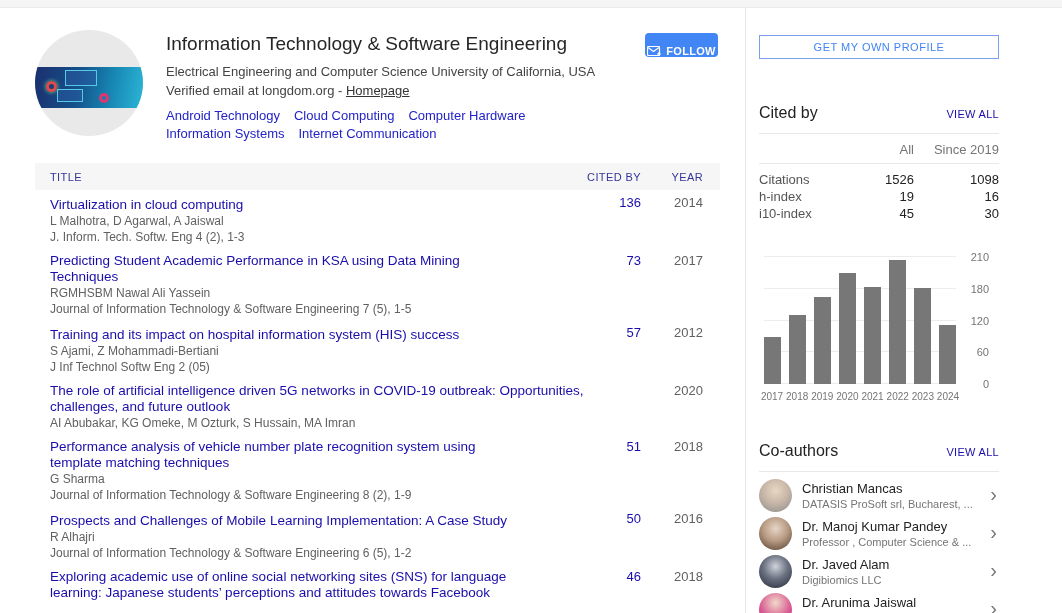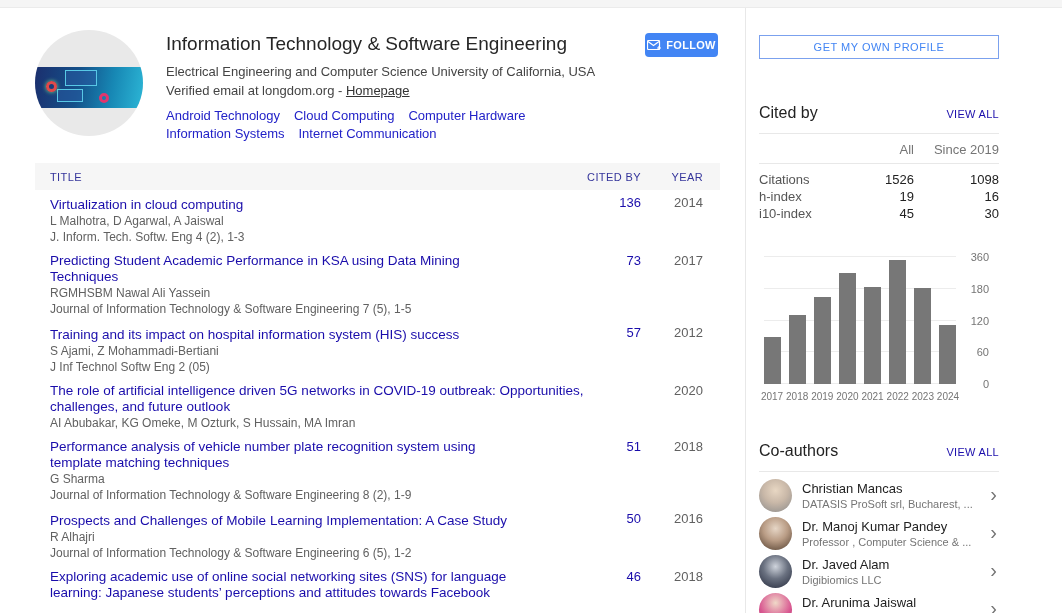--- a/index.html
+++ b/index.html
@@ -34,21 +34,21 @@
   .profile-name { font-size:19px; font-weight:400; color:#262626; }
   .profile-affil { font-size:13px; color:#444; margin-top:9px; }
   .profile-verified { font-size:13px; color:#444; margin-top:4px; }
   .homepage-link { color:#333; text-decoration:underline; }
   .interests { margin-top:8px; width:470px; line-height:17px; }
   .interest-link { font-size:13px; color:#2222c8; margin-right:14px; display:inline-block; }
 
   .follow-btn { position:absolute; left:610px; top:3px; width:73px; height:24px;
     background:#4285f4; border:none; border-radius:4px; color:#fff;
     font-size:11px; font-weight:bold; font-family:"Liberation Sans",sans-serif;
-    display:flex; align-items:center; justify-content:center; gap:5px;
+    display:flex; align-items:flex-end; justify-content:center; gap:5px;
     cursor:pointer; letter-spacing:.3px; }
   .follow-btn svg { display:block; }
 
   
   .works { position:absolute; left:35px; top:163px; width:685px; }
   .works-header { height:27px; background:#f6f6f6; display:flex; align-items:center;
     font-size:11px; color:#34349b; letter-spacing:.4px; }
   .col-title   { flex:1; padding-left:15px; }
   .col-cited   { width:105px; text-align:right; }
   .col-year    { width:62px; text-align:right; margin-right:17px; }
@@ -221,21 +221,21 @@
             <span class="stats-since">30</span>
           </div>
         </div>
     </div>
 
     <div class="chart" id="chart">
         <span class="ytick" style="bottom: 18px;">0</span>
         <span class="ytick" style="bottom: 49.75px; padding-left: 44px;">60</span>
         <span class="ytick" style="bottom: 81.5px;">120</span>
         <span class="ytick" style="bottom: 113.25px;">180</span>
-        <span class="ytick" style="bottom: 145px;">360</span>
+        <span class="ytick" style="bottom: 145px;">210</span>
         <div class="plot">
           <div class="gridline" style="bottom: 0px;"></div>
           <div class="gridline" style="bottom: 31.75px;"></div>
           <div class="gridline" style="bottom: 63.5px;"></div>
           <div class="gridline" style="bottom: 95.25px;"></div>
           <div class="gridline" style="bottom: 127px;"></div>
           <div class="bars">
             <div class="bar" style="height: 46.5667px; background: rgb(119, 119, 119);"></div>
             <div class="bar" style="height: 68.7917px; background: rgb(119, 119, 119);"></div>
             <div class="bar" style="height: 87.3125px; background: rgb(119, 119, 119);"></div>

